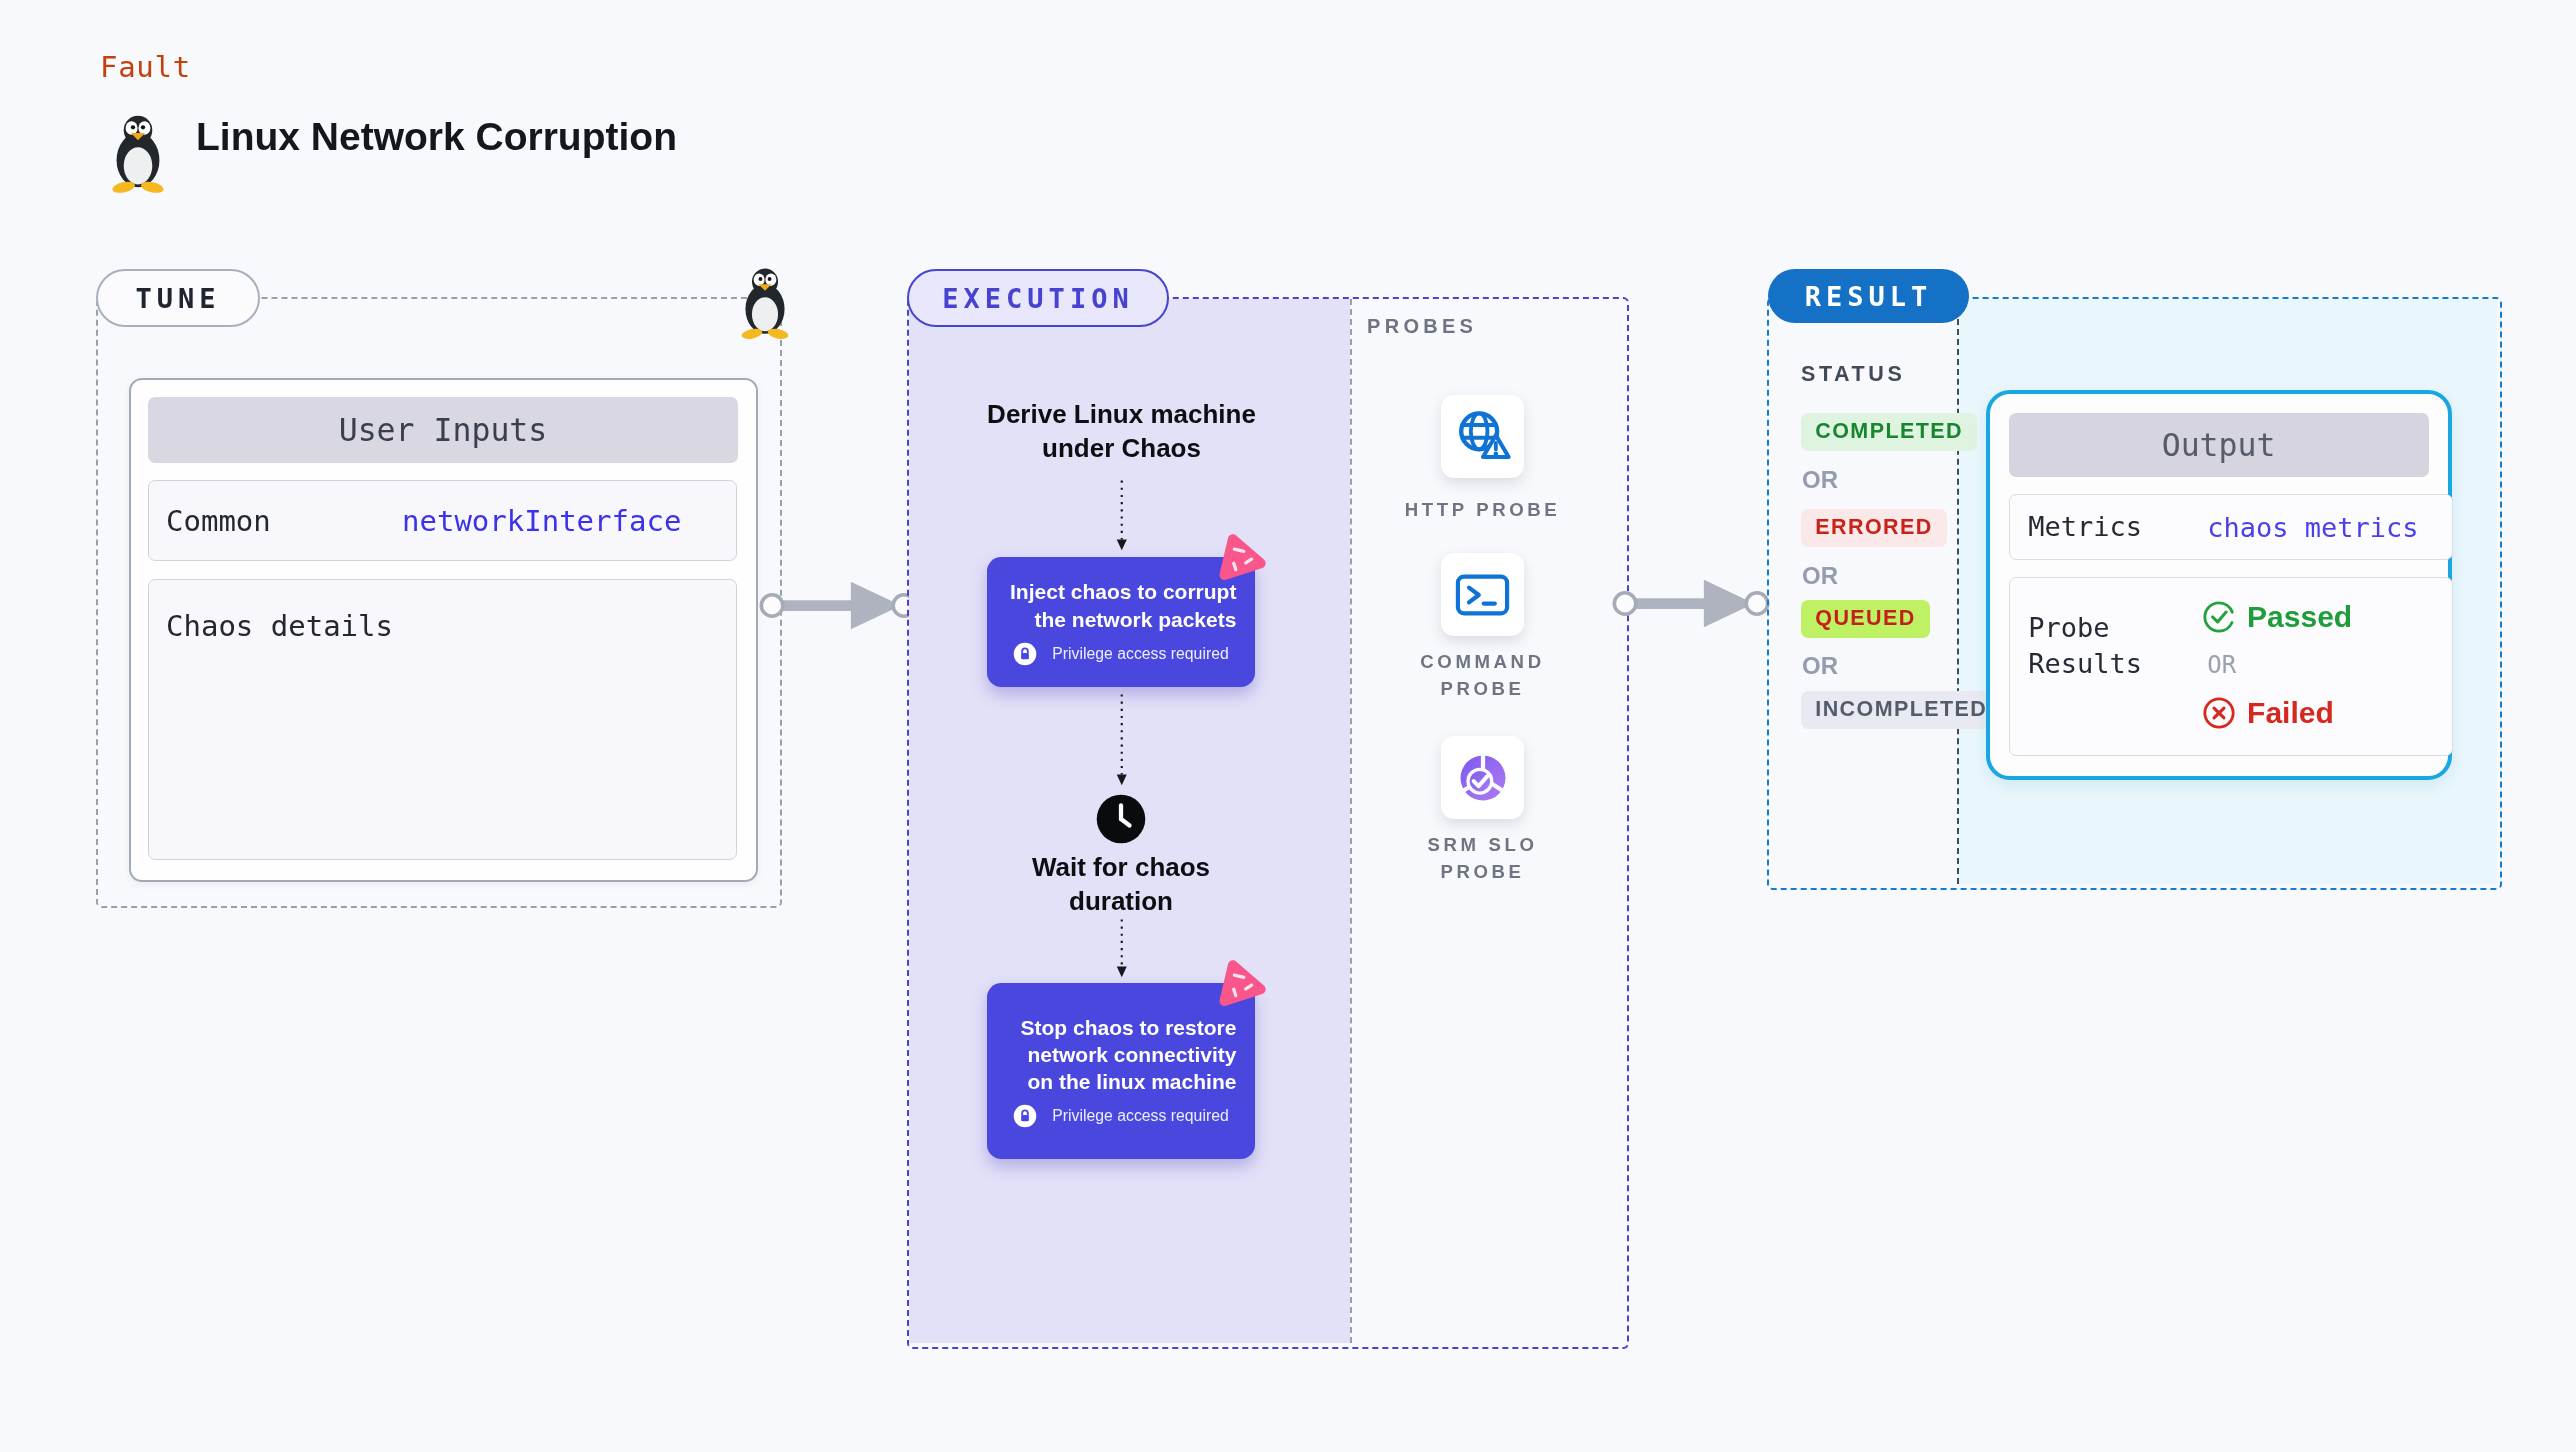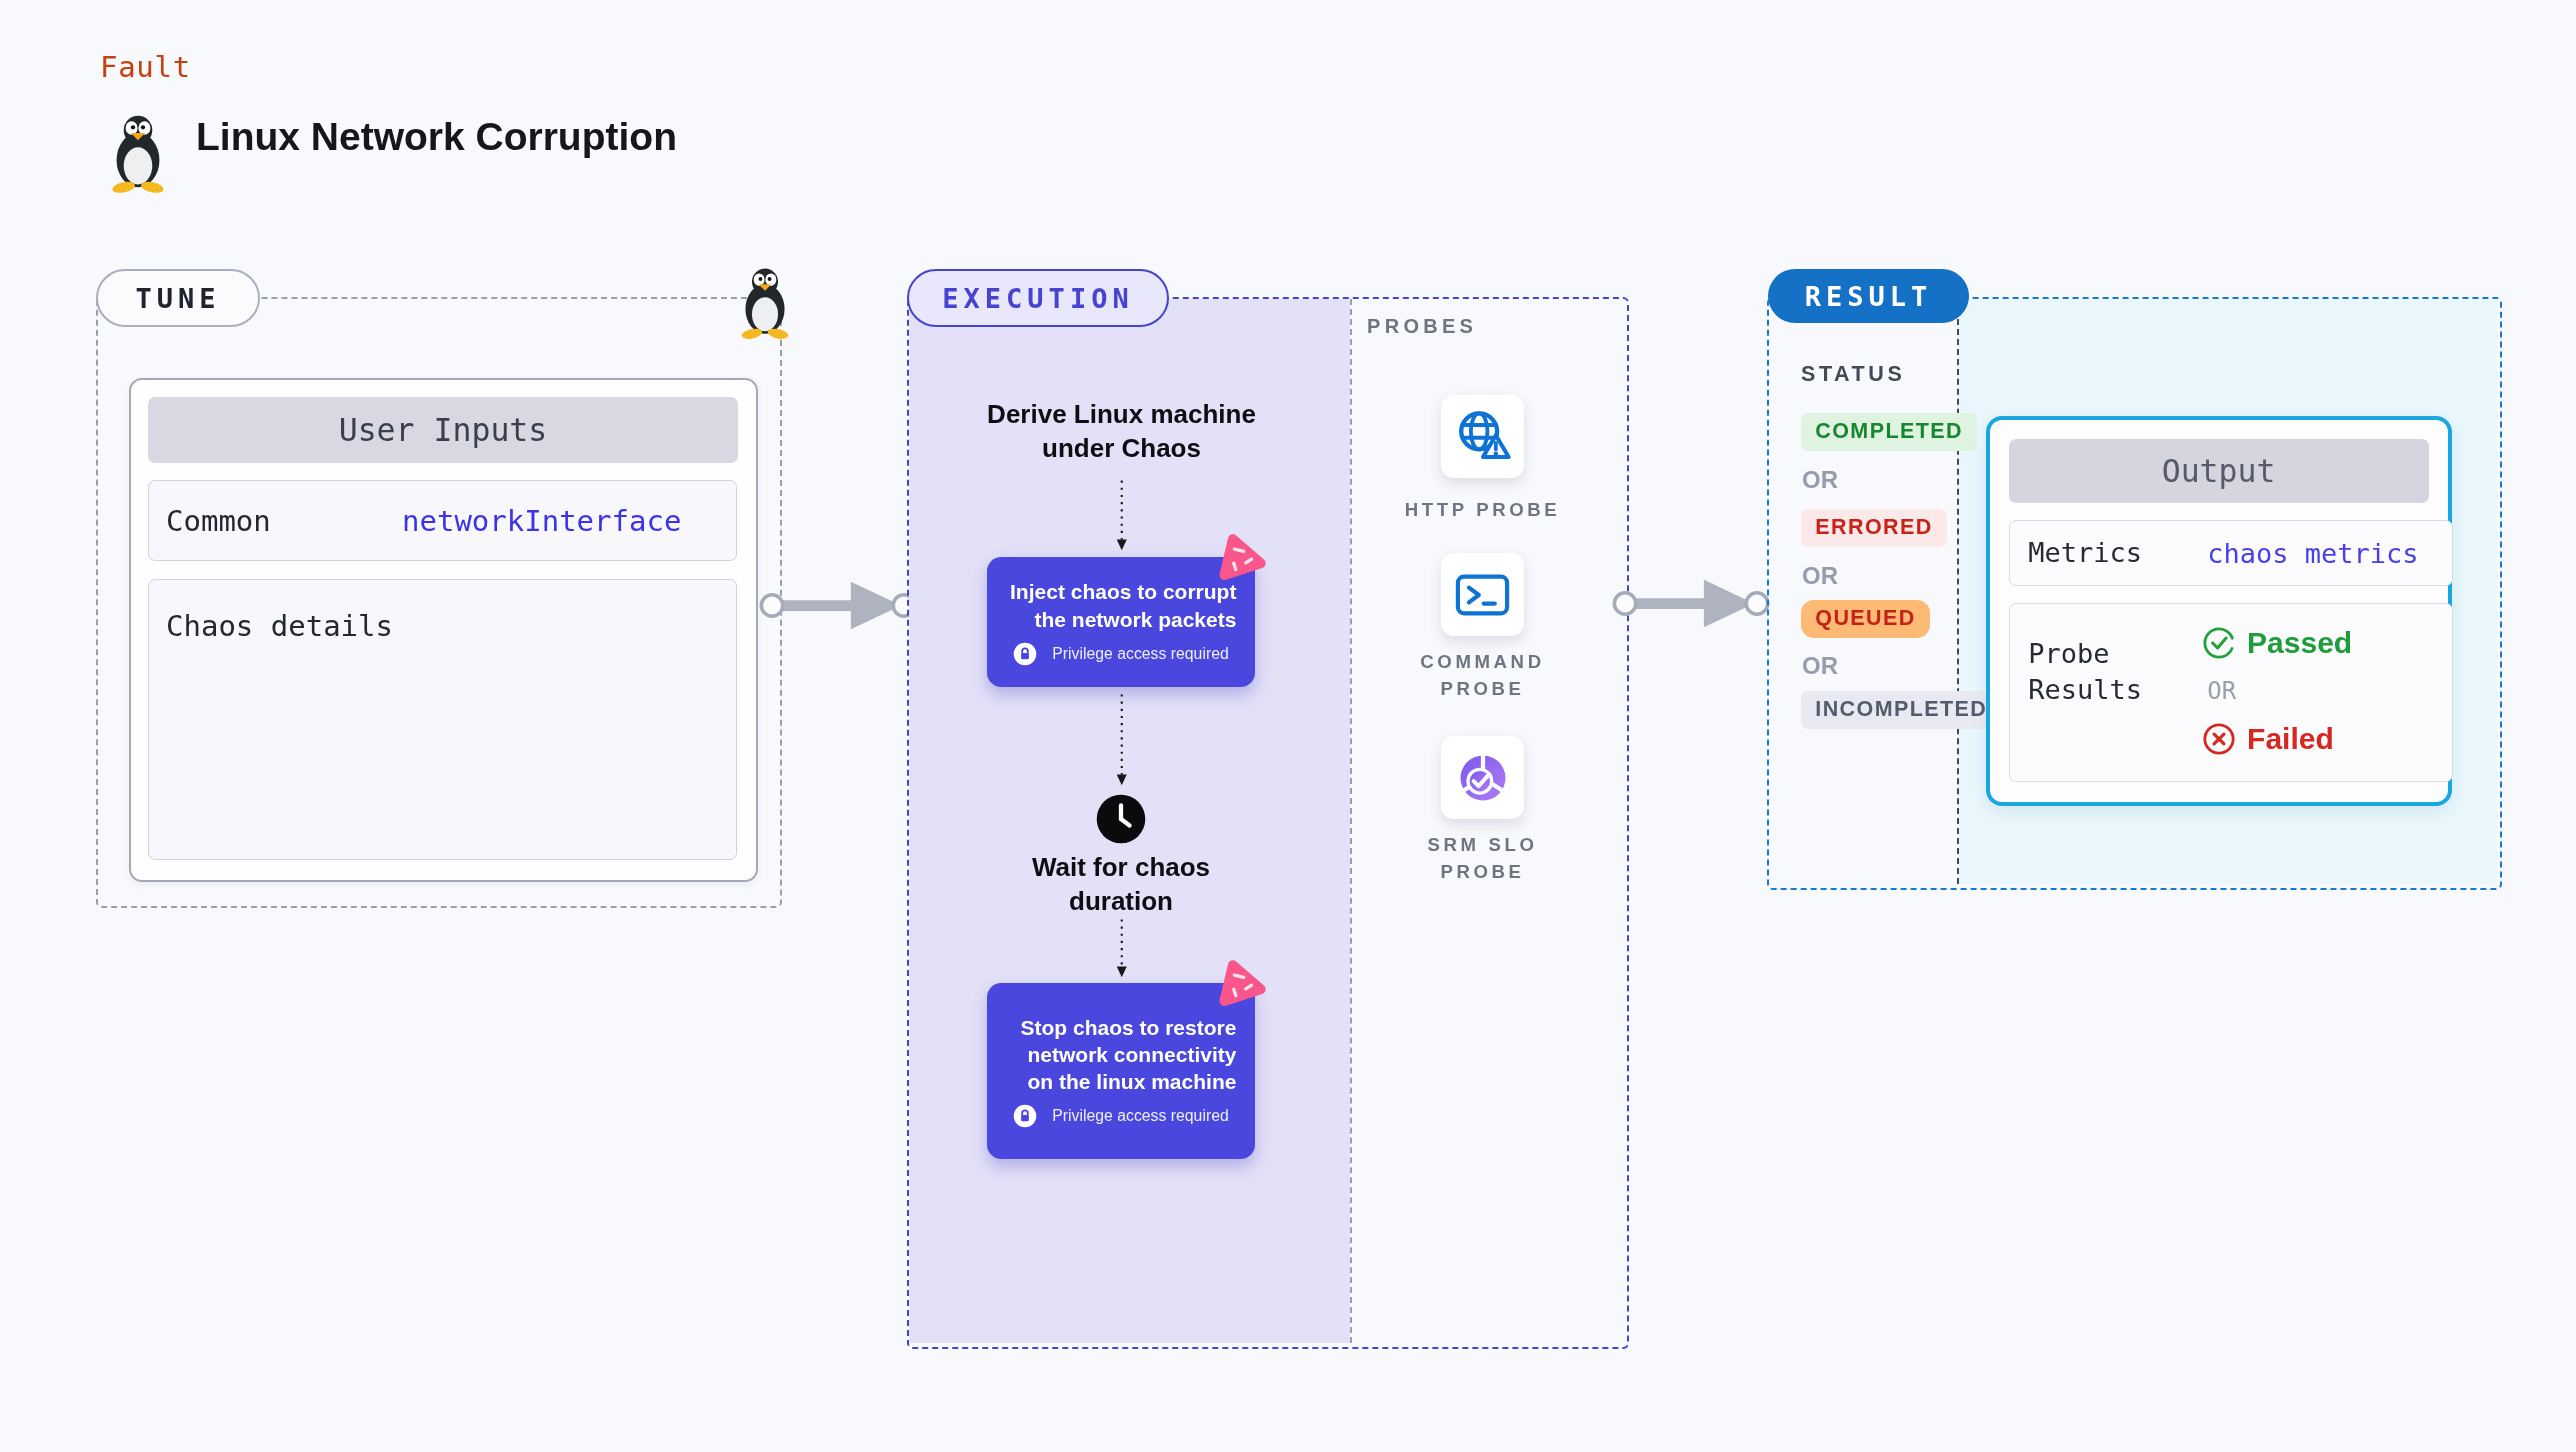--- a/index.html
+++ b/index.html
@@ -67,28 +67,28 @@
               display:flex;align-items:center;justify-content:center;}
   .probe-label{left:1400px;width:165px;text-align:center;font-size:18.6px;font-weight:bold;
                color:#6E7482;letter-spacing:3.6px;line-height:1.45;}
 
   
   #status-title{left:1801px;top:362px;font-size:21.5px;font-weight:bold;color:#424957;letter-spacing:3.6px;}
   .status-badge{left:1801px;display:inline-block;padding:6.4px 14.3px;border-radius:7.2px;
                 font-size:21.5px;font-weight:bold;letter-spacing:1.4px;}
   .st-completed{top:413px;background:#DFF3E1;color:#17862F;}
   .st-errored{top:509px;background:#FBE8E8;color:#C7231A;}
-  .st-queued{top:600px;background:#fdba74;color:#C42119;border-radius:13px;}
+  .st-queued{top:600px;background:#bef264;color:#C42119;}
   .st-incompleted{top:691px;background:#E9EAF1;color:#545B6C;}
   .or-label{left:1802px;font-size:24px;font-weight:bold;color:#959CAD;}
   #or-1{top:466px;} #or-2{top:562px;} #or-3{top:652px;}
 
   #output-card{left:1986px;top:390px;width:466px;height:390px;background:#FDFDFE;
-               border:4.3px solid #18A7E0;border-radius:16px;box-sizing:border-box;
-               box-shadow:0 5.7px 14.3px rgba(30,120,170,.10);margin-top:26px;}
+               border:4.3px solid #18A7E0;border-radius:24px;box-sizing:border-box;
+               box-shadow:0 5.7px 14.3px rgba(30,120,170,.10);}
   .out-header{left:18.6px;top:18.6px;width:420px;height:64px;background:#D5D4DF;border-radius:7.2px;
               display:flex;align-items:center;justify-content:center;font-size:31.5px;color:#565B6B;}
   .out-row{left:18.6px;width:444px;background:#FCFCFE;border:1.4px solid #D9DBE5;border-radius:7.2px;
            box-sizing:border-box;}
   #metrics-row{top:100px;height:66px;display:flex;align-items:center;}
   #probe-results-row{top:183px;height:179px;}
   .out-label{font-size:27px;color:#262A34;padding-left:18.6px;width:179px;flex:0 0 auto;line-height:1.3;}
   .metrics-value{font-size:27px;color:#4A40EA;}
   .pr-label{position:absolute;left:18.6px;top:31.5px;width:165px;font-size:27px;color:#262A34;line-height:1.35;}
   .pr-col{position:absolute;left:192px;top:21.5px;}

